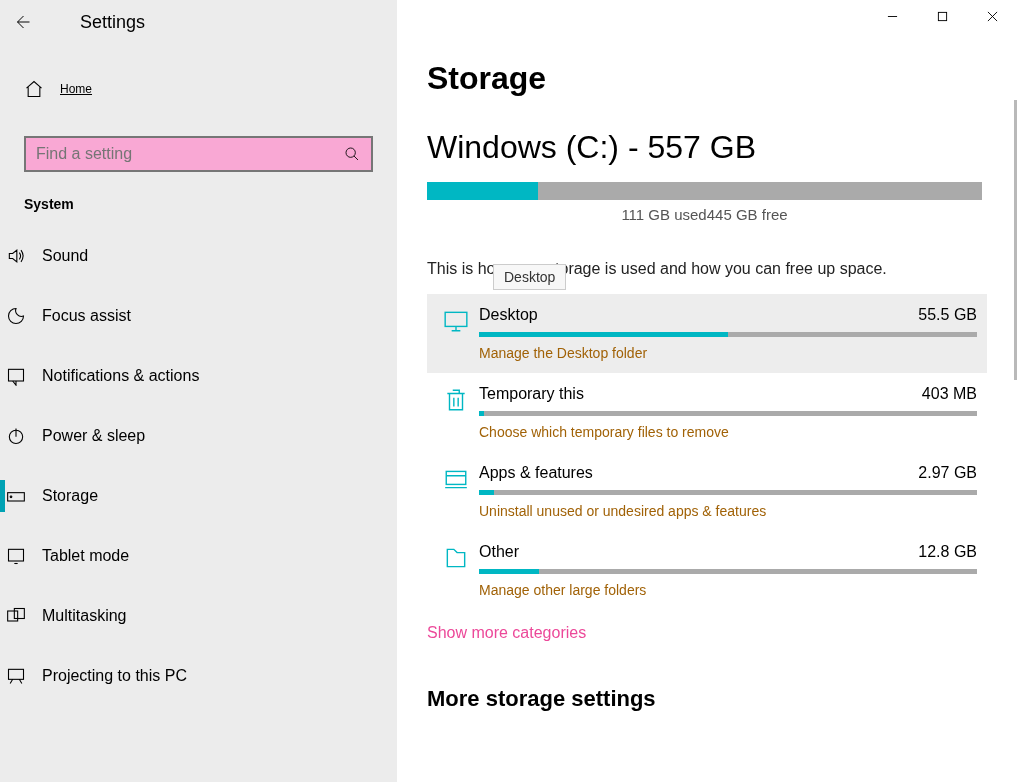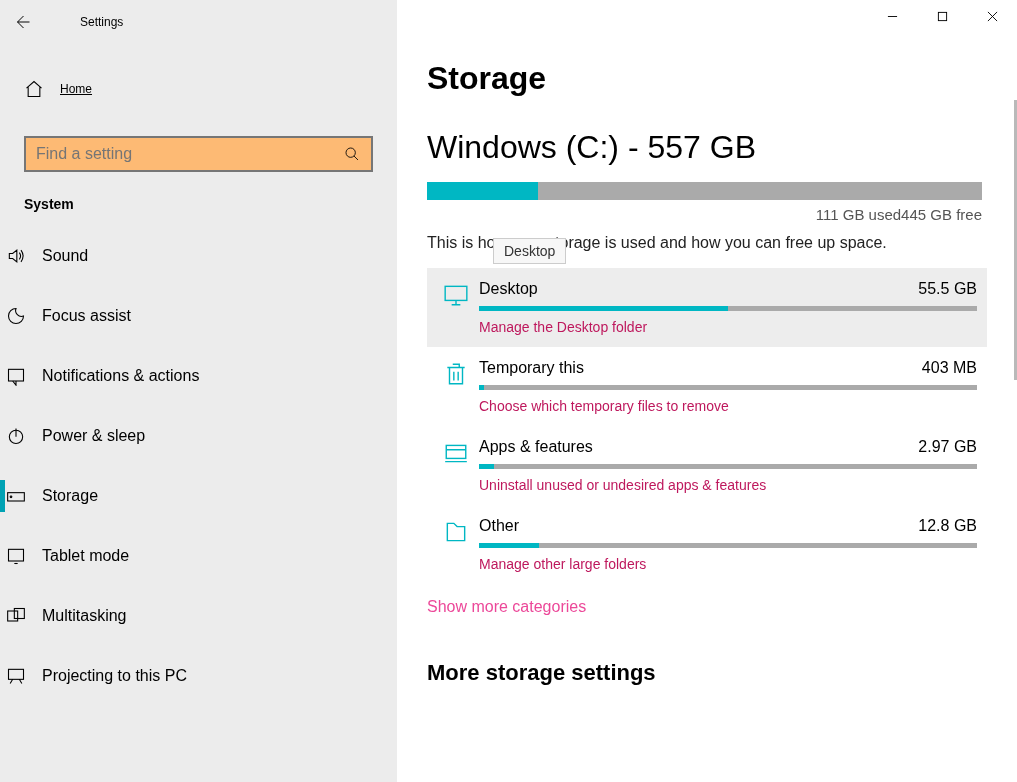--- a/index.html
+++ b/index.html
@@ -2,26 +2,26 @@
 <html><head>
 <meta charset="utf-8">
 <style>
   * { box-sizing: border-box; margin: 0; padding: 0; font-family: "Segoe UI", Arial, sans-serif; }
   body { width: 1017px; height: 782px; overflow: hidden; background: #fff; }
   .window { display: flex; width: 100%; height: 100%; }
   .sidebar { width: 404px; background: #ececec; position: relative; }
   .titlebar { height: 44px; display: flex; align-items: center; }
   .back-btn { width: 44px; height: 44px; display: flex; align-items: center; justify-content: center; }
   .back-btn svg { width: 18px; height: 18px; }
-  .app-title { font-size: 12px; padding-left: 36px; }
+  .app-title { font-size: 18px; padding-left: 36px; }
   .home-row { display: flex; align-items: center; height: 50px; padding-left: 24px; margin-top: 20px; cursor: default; }
   .home-row .icon { width: 36px; display: flex; align-items: center; }
   .home-row .label { font-size: 12px; text-decoration: underline; }
   .search-wrap { padding: 0 24px; margin-top: 22px; }
-  .search { width: 100%; height: 36px; border: 2px solid #767676; background: #fdba74; display: flex; align-items: center; padding: 0 10px; }
+  .search { width: 100%; height: 36px; border: 2px solid #767676; background: #f9a8d4; display: flex; align-items: center; padding: 0 10px; }
   .search input { flex: 1; border: none; outline: none; background: transparent; font-size: 16px; color: #555; }
   .search .icon { width: 18px; display: flex; justify-content: center; }
   .section-header { font-size: 14px; font-weight: 600; padding: 24px 0 14px 24px; }
   .nav-item { display: flex; align-items: center; height: 60px; padding-left: 6px; cursor: default; position: relative; }
   .nav-item .icon { width: 36px; display: flex; align-items: center; }
   .nav-item .label { font-size: 16px; }
   .nav-item.active::before { content: ""; position: absolute; left: 0; top: 14px; bottom: 14px; width: 5px; background: #00a2b4; }
 
   .sidebar-scroll { position: absolute; top: 303px; right: -3px; width: 3px; height: 440px; background: #b9b9b9; }
 
@@ -29,35 +29,35 @@
   .winctrl { position: absolute; top: 0; right: 0; height: 32px; display: flex; }
   .winctrl .btn { width: 50px; height: 32px; display: flex; align-items: center; justify-content: center; }
   .winctrl svg { width: 11px; height: 11px; }
 
   .content { padding: 60px 30px 0 30px; }
   h1 { font-size: 32px; font-weight: 600; margin-bottom: 32px; }
   h2 { font-size: 32px; font-weight: 400; margin-bottom: 16px; }
 
   .disk-bar { width: 555px; height: 18px; background: #aaaaaa; display: flex; margin-bottom: 6px; }
   .disk-bar .used { background: #00b7c3; }
-  .disk-row { width: 555px; display: flex; justify-content: flex-end; font-size: 15px; color: #555; margin-bottom: 11px; }
+  .disk-row { width: 555px; display: flex; justify-content: center; font-size: 15px; color: #555; margin-bottom: 37px; }
 
   .intro { font-size: 16px; color: #222; position: relative; margin-bottom: 16px; }
   .tooltip { position: absolute; top: -4px; left: 66px; background: #f7f7f7; border: 1px solid #ccc; padding: 4px 10px; font-size: 14px; color: #333; }
 
   .cat { display: flex; padding: 12px 10px 12px 6px; width: 560px; align-items: flex-start; }
   .cat.hovered { background: #ededed; }
   .cat .icon { width: 46px; padding-top: 2px; display: flex; justify-content: center; }
   .cat .body { flex: 1; }
   .cat .row1 { display: flex; justify-content: space-between; align-items: baseline; }
   .cat .name { font-size: 16px; }
   .cat .size { font-size: 16px; }
   .cat .bar { height: 5px; background: #aaaaaa; margin-top: 8px; display: flex; }
   .cat .bar .fill { background: #00b7c3; height: 100%; }
-  .cat .desc { font-size: 14px; color: #be185d; margin-top: 8px; }
+  .cat .desc { font-size: 14px; color: #a16207; margin-top: 8px; }
 
   .link { color: #ec4899; font-size: 16px; margin-top: 14px; cursor: default; display: inline-block; }
   h3 { font-size: 22px; font-weight: 600; margin-top: 44px; }
 
   .main-scroll { position: absolute; top: 50px; right: 0; width: 3px; height: 280px; background: #b9b9b9; }
   .main-scroll-track { position: absolute; top: 50px; right: 0; width: 3px; bottom: 4px; }
 
   .ico { stroke: #000; stroke-width: 1.3; fill: none; }
   .ico-teal { stroke: #00b7c3; }
 </style>

